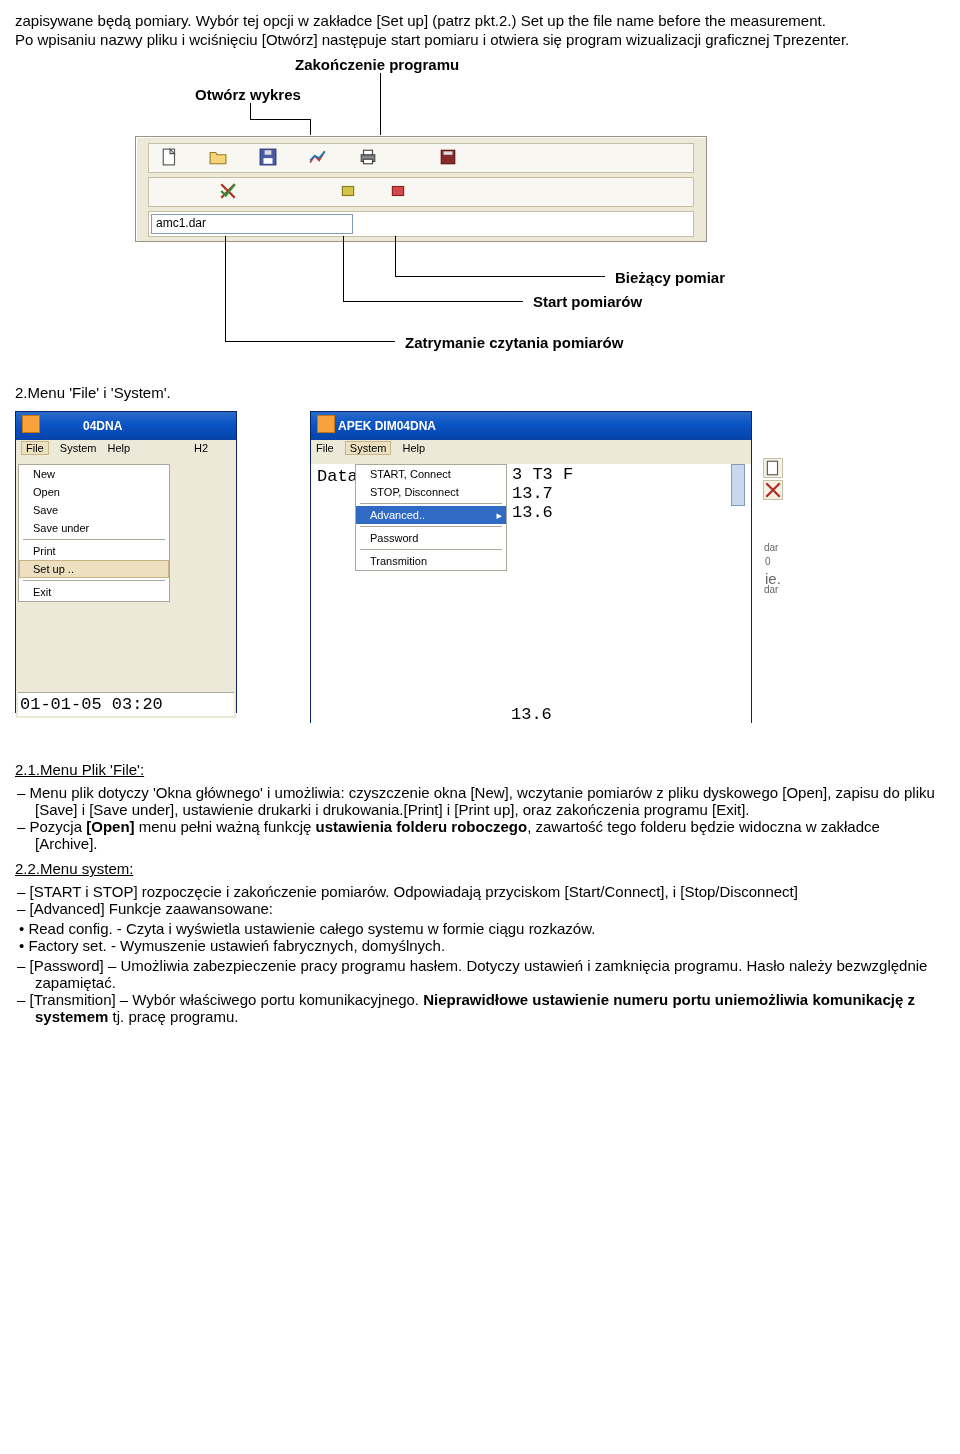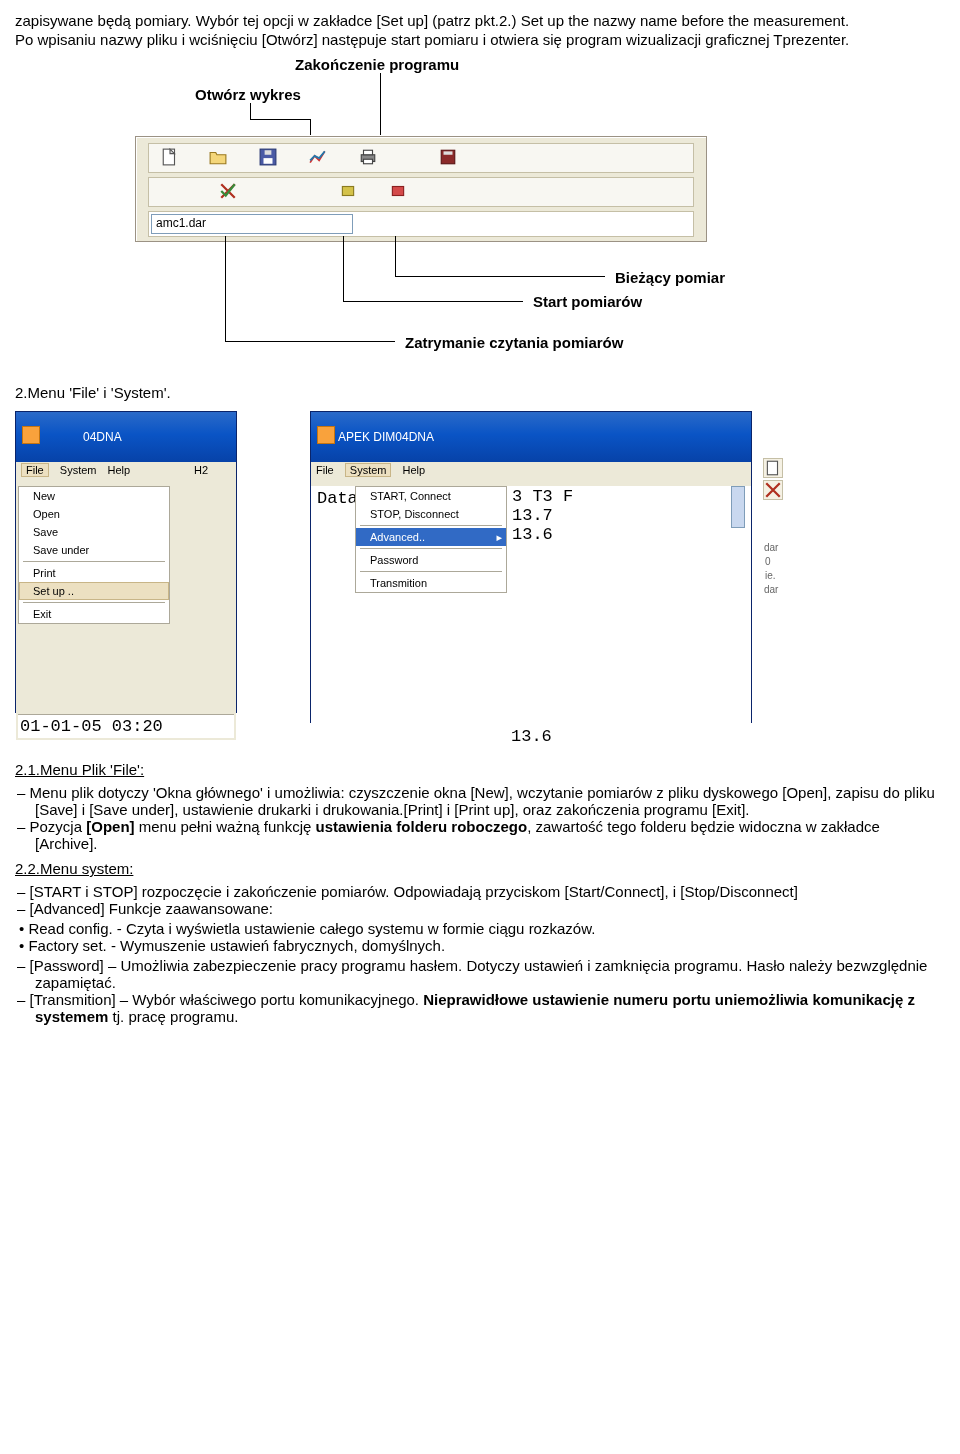--- a/index.html
+++ b/index.html
@@ -20,40 +20,40 @@
 .tb-row.mid{top:40px}
 .tb-row.bot{top:74px;height:24px;background:#fff}
 .icon{position:absolute;width:18px;height:18px;top:4px;font-size:14px;text-align:center;line-height:18px}
 .icon svg{width:18px;height:18px}
 .inputbox{position:absolute;left:2px;top:2px;right:340px;bottom:2px;border:1px solid #7f9db9;background:#fff;font-size:12px;padding:1px 4px;font-family:Tahoma,Arial}
 .line{position:absolute;background:#000}
 .v{width:1px}
 .h{height:1px}
 .screenshots{margin:10px 0;position:relative;height:340px}
 .win{position:absolute;border:1px solid #0a246a;background:#ece9d8;font-family:Tahoma,Arial;font-size:11px}
-.titlebar{height:22px;background:linear-gradient(180deg,#2a6ac9 0%,#0a54c5 45%,#0742a8 100%);color:#fff;font-weight:normal;padding:14px 6px;font-size:12px;position:relative}
+.titlebar{height:22px;background:linear-gradient(180deg,#2a6ac9 0%,#0a54c5 45%,#0742a8 100%);color:#fff;font-weight:bold;padding:3px 6px;font-size:12px;position:relative}
 .titlebar .orange{display:inline-block;width:16px;height:16px;background:#f9a23c;border:1px solid #c57410;vertical-align:-3px;margin-right:3px}
 .menubar{background:#ece9d8;height:20px;padding:2px 5px;font-size:11px;position:relative}
 .menubar span{margin-right:8px}
 .menubar span.open{background:#ece0c1;border:1px solid #c8b587;padding:0 4px}
 .wbody{background:#ece9d8;padding:2px;position:relative}
 .dropdown{border:1px solid #aca899;background:#fff;width:150px}
 .dropdown .sep{height:1px;background:#aca899;margin:2px 4px}
 .dropdown .item{padding:3px 14px;white-space:nowrap}
 .dropdown .item.sel{background:#ece0c1;border:1px solid #c8b587;padding:2px 13px}
 .submenu{position:absolute;border:1px solid #aca899;background:#fff;width:120px}
 .tinyrow{font-family:"Courier New",monospace;font-size:17px;white-space:pre}
 .arrow-right{position:absolute;right:4px}
 .smalltoolbar{position:absolute;right:-48px;top:44px;width:38px}
 .smalltoolbar .srow{width:18px;height:18px;border:1px solid #c5bfa6;background:#f5f1e4;margin:2px}
 </style>
 </head>
 <body>
 
-<p><span>zapisywane będą pomiary. Wybór tej opcji w zakładce [Set up] (patrz pkt.2.) Set up the nazwy name before the measurement.</span></p>
+<p><span>zapisywane będą pomiary. Wybór tej opcji w zakładce [Set up] (patrz pkt.2.) Set up the file name before the measurement.</span></p>
 <p>Po wpisaniu nazwy pliku i wciśnięciu [Otwórz] następuje start pomiaru i otwiera się program wizualizacji graficznej Tprezenter.</p>
 
 <div class="diagram-zone" style="height:320px">
   <div class="callout" style="left:230px;top:0">Zakończenie programu</div>
   <div class="callout" style="left:130px;top:30px">Otwórz wykres</div>
 
   <div class="line v" style="left:315px;top:17px;height:62px"></div>
   <div class="line" style="left:185px;top:47px;width:1px;height:16px"></div>
   <div class="line" style="left:185px;top:63px;width:60px;height:1px"></div>
   <div class="line v" style="left:245px;top:63px;height:16px"></div>
@@ -176,21 +176,21 @@
     <div class="smalltoolbar">
       <div class="srow"><svg viewBox="0 0 16 16">
             <rect x="3" y="2" width="9" height="12" fill="#fff" stroke="#555"></rect>
           </svg></div>
       <div class="srow"><svg viewBox="0 0 16 16">
             <path d="M2 2l12 12M14 2L2 14" stroke="#b03020" stroke-width="2"></path>
           </svg></div>
       <div style="height:40px"></div>
       <div style="font-size:10px;color:#666;height:14px;padding-left:3px">dar</div>
       <div style="font-size:10px;color:#666;height:14px;padding-left:4px">0</div>
-      <div style="font-size:10px;color:#666;height:14px;padding-left:4px">ie.</div>
+      <div style="font-size:15px;color:#666;height:14px;padding-left:4px">ie.</div>
       <div style="font-size:10px;color:#666;height:14px;padding-left:3px">dar</div>
     </div>
   </div>
 
 </div>
 
 <p class="section-title underline">2.1.Menu Plik 'File':</p>
 <ul class="dash">
   <li><span>Menu plik dotyczy 'Okna głównego' i umożliwia: czyszczenie okna [New], wczytanie pomiarów z pliku dyskowego [Open], zapisu do pliku [Save] i [Save under], ustawienie drukarki i drukowania.[Print] i [Print up], oraz zakończenia programu [Exit].</span></li>
   <li><span>Pozycja </span><b>[Open]</b><span> menu pełni ważną funkcję </span><b>ustawienia folderu roboczego</b><span>, zawartość tego folderu będzie widoczna w zakładce [Archive].</span></li>

